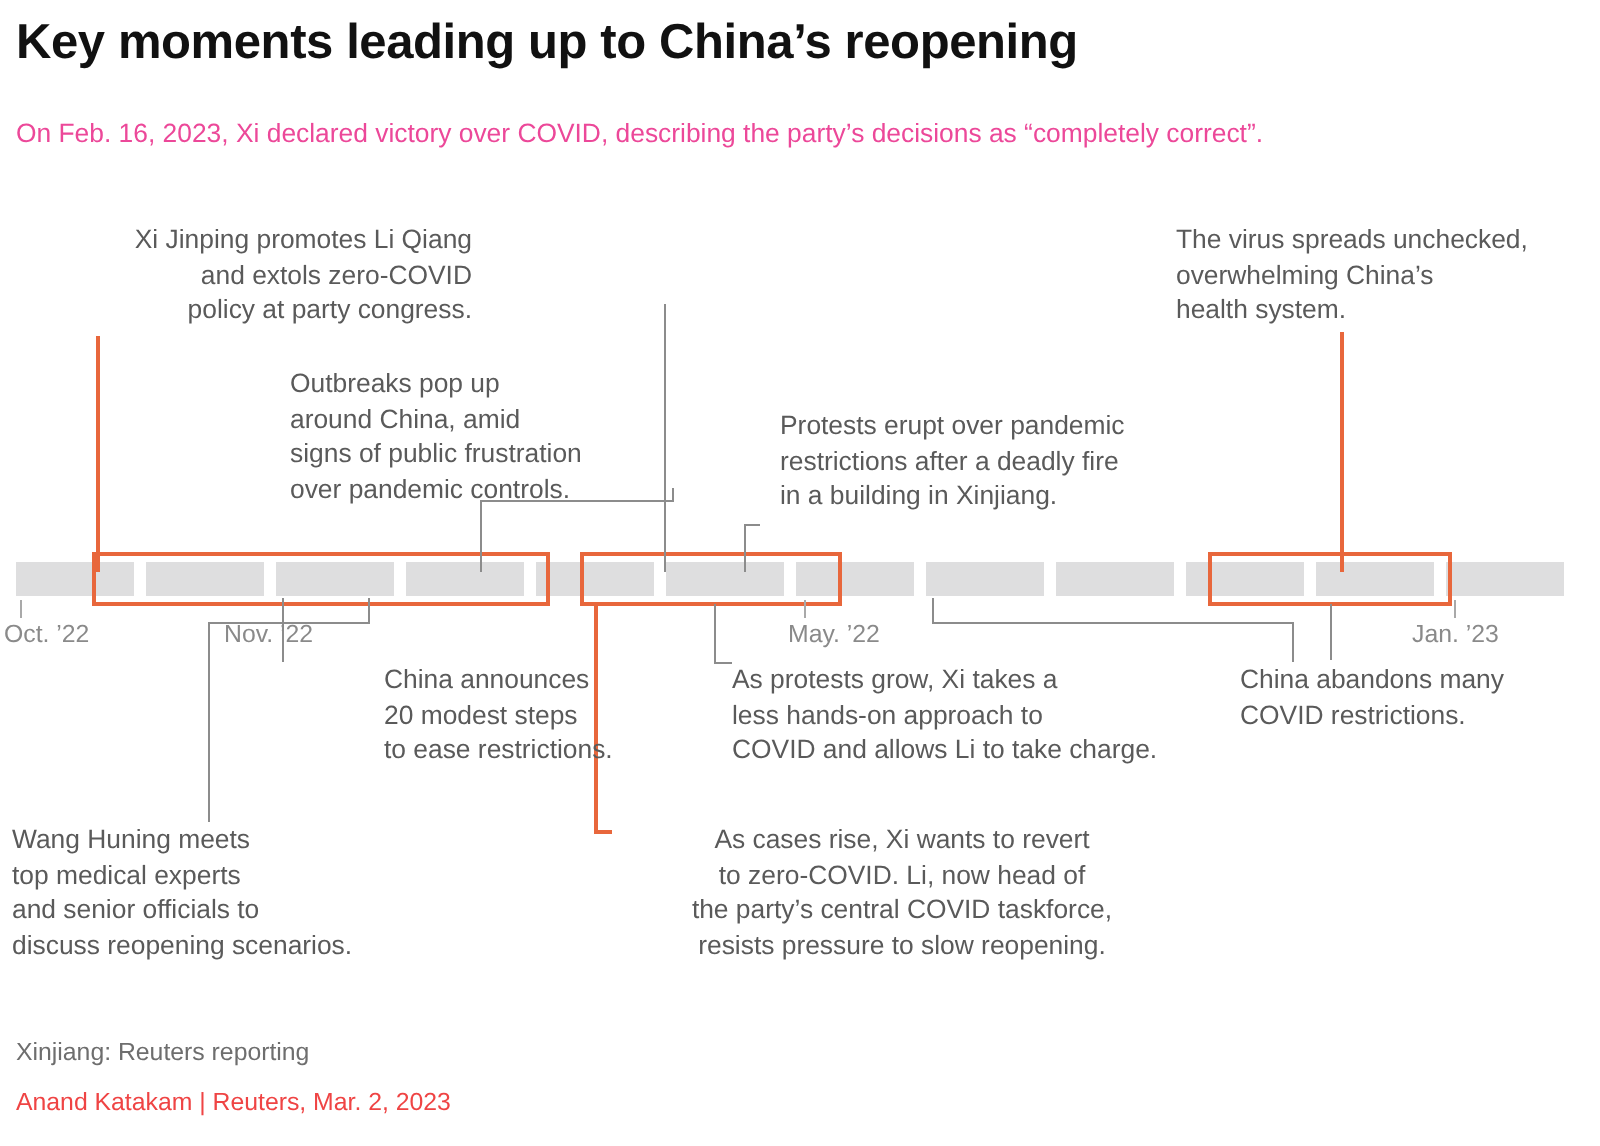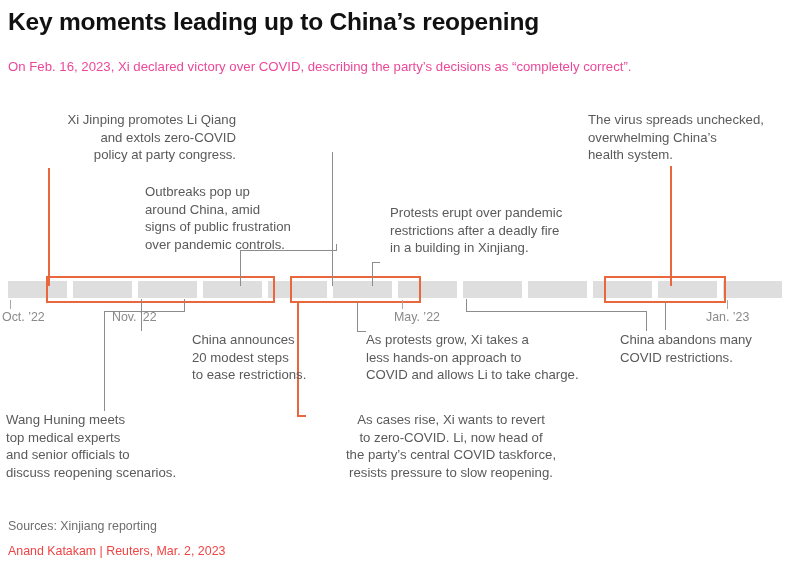--- a/index.html
+++ b/index.html
@@ -224,16 +224,16 @@
   <div class="note" style="left:6px;top:411px;width:230px;">Wang Huning meets
 top medical experts
 and senior officials to
 discuss reopening scenarios.</div>
 
   <div class="note" style="left:306px;top:411px;width:290px;text-align:center;">As cases rise, Xi wants to revert
 to zero-COVID. Li, now head of
 the party’s central COVID taskforce,
 resists pressure to slow reopening.</div>
 
-  <div class="src">Sources: Xinjiang reporting</div>
+  <div class="src">Xinjiang: Reuters reporting</div>
   <div class="credit">Anand Katakam  |  Reuters, Mar. 2, 2023</div>
 
 </div>
 
 </body></html>

